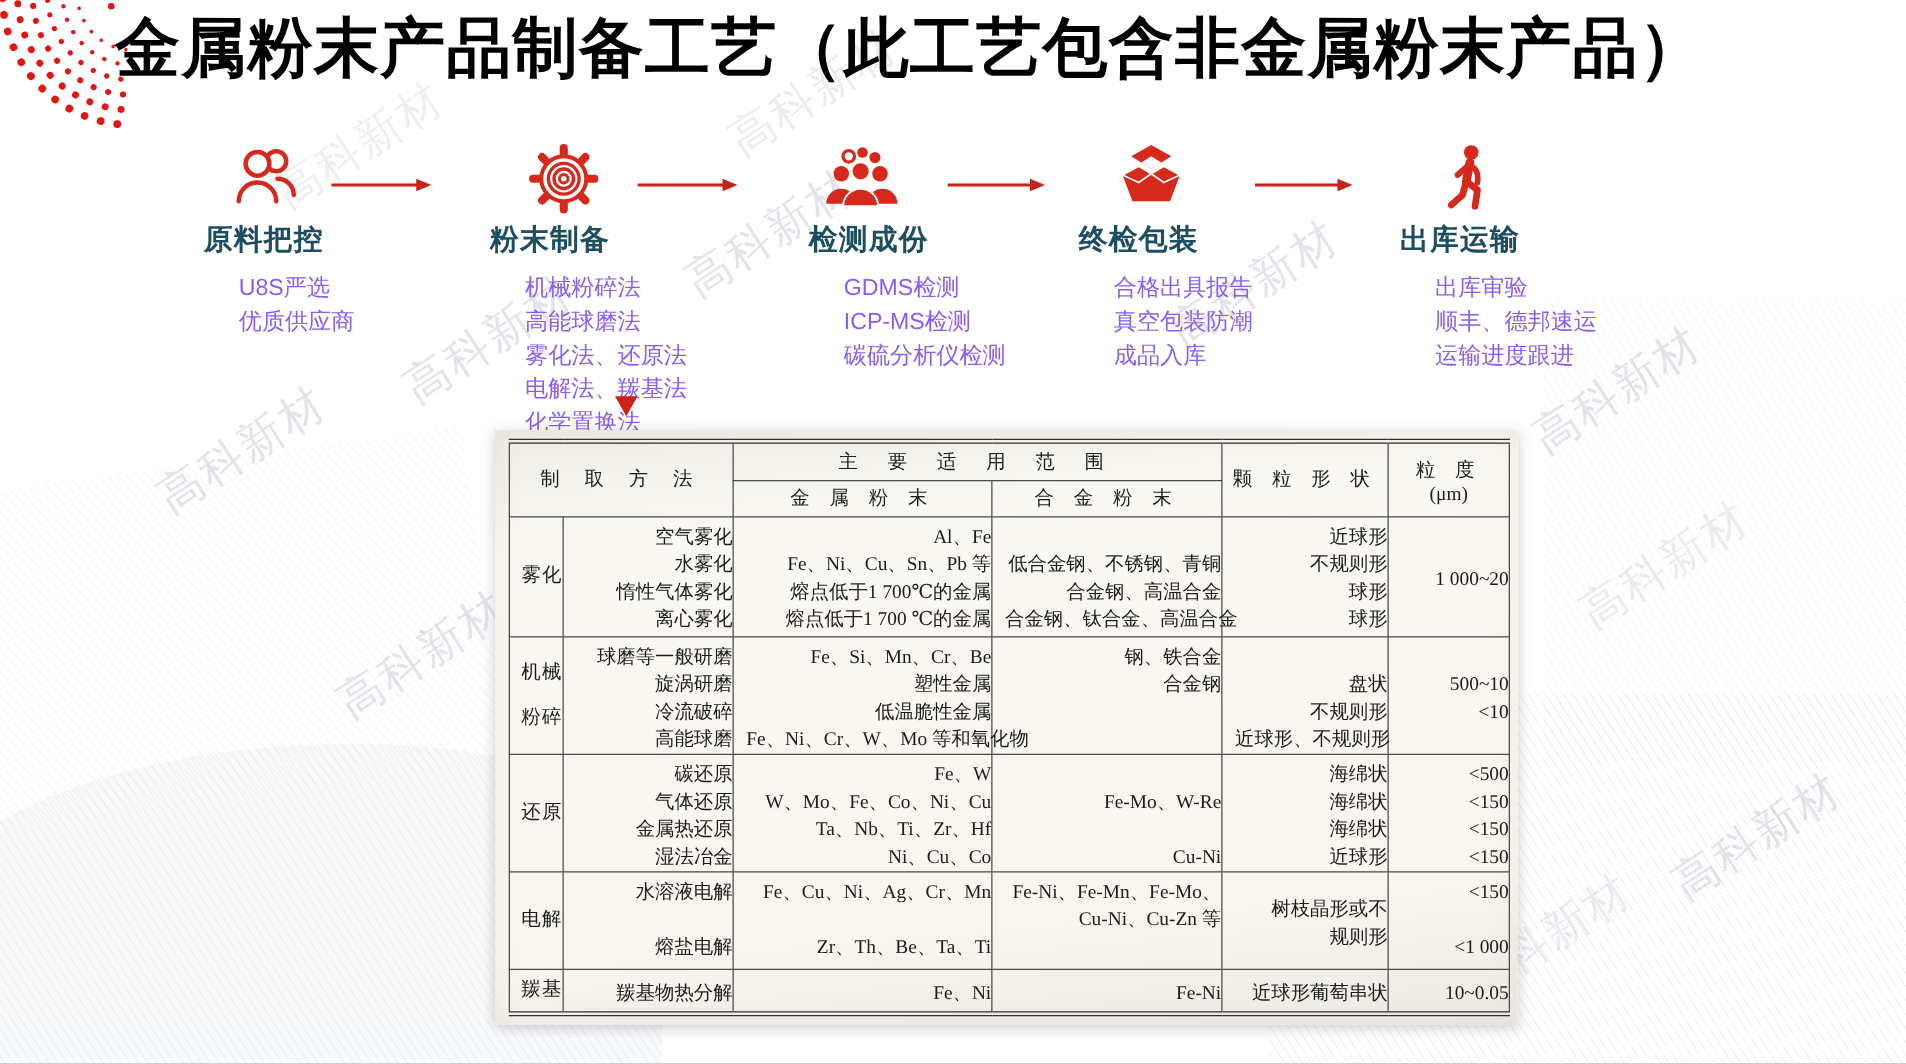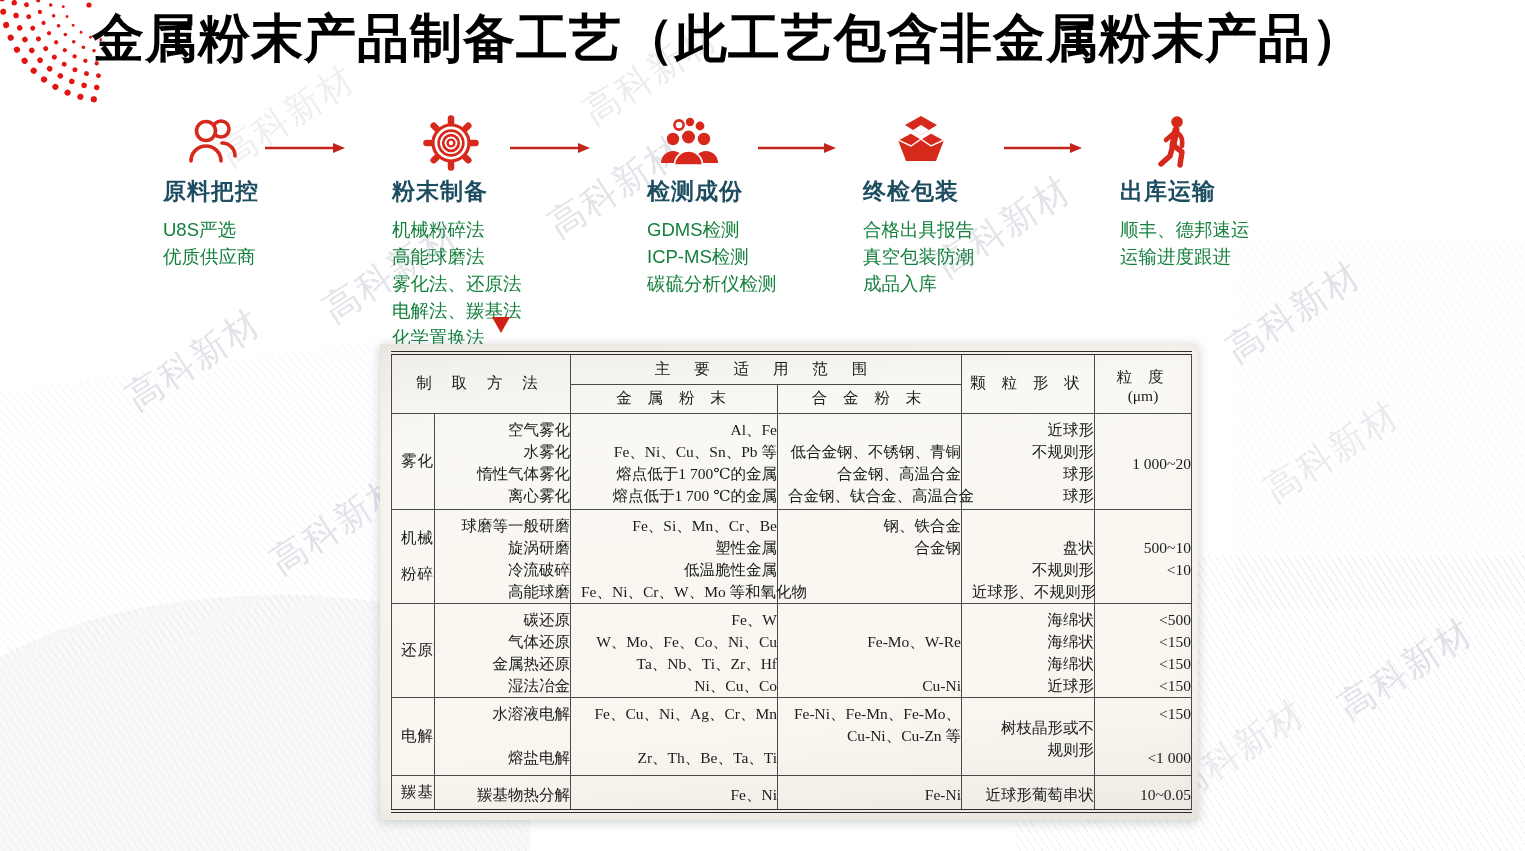--- a/index.html
+++ b/index.html
@@ -16,26 +16,26 @@
   
   .corner-dots{position:absolute;left:0;top:0;}
   
   .title{position:absolute;left:92px;top:4px;font-family:"Liberation Serif","DejaVu Serif",serif;
          font-weight:900;font-size:52px;letter-spacing:1px;color:#000;white-space:nowrap;}
   
   .step{position:absolute;top:115px;width:240px;}
   .step-icon{height:57px;}
   .step-title{display:block;font-size:23px;font-weight:bold;color:#1d4d60;margin-top:4px;letter-spacing:1px;font-family:Liberation Mono, monospace;}
   .step-items{margin-top:9px;}
-  .step-item{font-size:18.5px;line-height:27px;color:#15803d;white-space:nowrap;}
+  .step-item{font-size:18.5px;line-height:27px;color:#8b5cf6;white-space:nowrap;margin-left:28px;}
   .flow-arrow{position:absolute;top:141px;}
   .down-tri{position:absolute;left:492px;top:317px;width:0;height:0;
             border-left:9px solid transparent;border-right:9px solid transparent;border-top:16px solid #d01f14;}
   
-  .scan{position:absolute;left:380px;top:344px;width:818px;height:476px;
+  .scan{position:absolute;left:396px;top:344px;width:818px;height:476px;
         background:linear-gradient(175deg,#efede7,#faf8f2 18%,#f8f6ef 78%,#eceae3);
         box-shadow:0 2px 10px rgba(110,112,125,.35), inset 0 0 22px rgba(150,140,120,.10);}
   .scan table{position:absolute;left:11px;top:7px;width:796px;border-collapse:collapse;table-layout:fixed;
         font-family:"Liberation Serif","DejaVu Serif",serif;font-size:15.5px;color:#1b1b1b;}
   .scan th,.scan td{border:1px solid #4a4a4a;padding:0;}
   .scan thead tr:first-child th{border-top:4px double #2e2e2e;}
   .scan tbody tr:last-child td{border-bottom:4px double #2e2e2e;font-family:Liberation Serif, serif;}
   .scan th{font-weight:normal;letter-spacing:6px;text-align:center;}
   .scan .h-method{letter-spacing:8px;}
   .scan .h-scope{letter-spacing:10px;}
@@ -191,20 +191,21 @@
             <path d="M22 15 L19 30" stroke-width="7"></path>
             <path d="M21 17 C27 19 29 23 28 31" stroke-width="4.6"></path>
             <path d="M21 17 L12 25" stroke-width="4.6"></path>
             <path d="M19 30 L28 37 L26 50" stroke-width="5.4"></path>
             <path d="M19 30 L16 41 L7 49" stroke-width="5.4"></path>
           </g>
         </svg>
       </div>
       <span class="step-title">出库运输</span>
       <div class="step-items">
+        <div class="step-item">出库审验</div>
         <div class="step-item">顺丰、德邦速运</div>
         <div class="step-item">运输进度跟进</div>
       </div>
     </div>
 
     <svg class="flow-arrow" style="left:265px" width="80" height="14" viewBox="0 0 80 14">
       <line x1="0" y1="7" x2="69" y2="7" stroke="#c3241b" stroke-width="2.4"></line>
         <polygon points="68,2 80,7 68,12" fill="#c3241b"></polygon>
     </svg>
     <svg class="flow-arrow" style="left:510px" width="80" height="14" viewBox="0 0 80 14">

